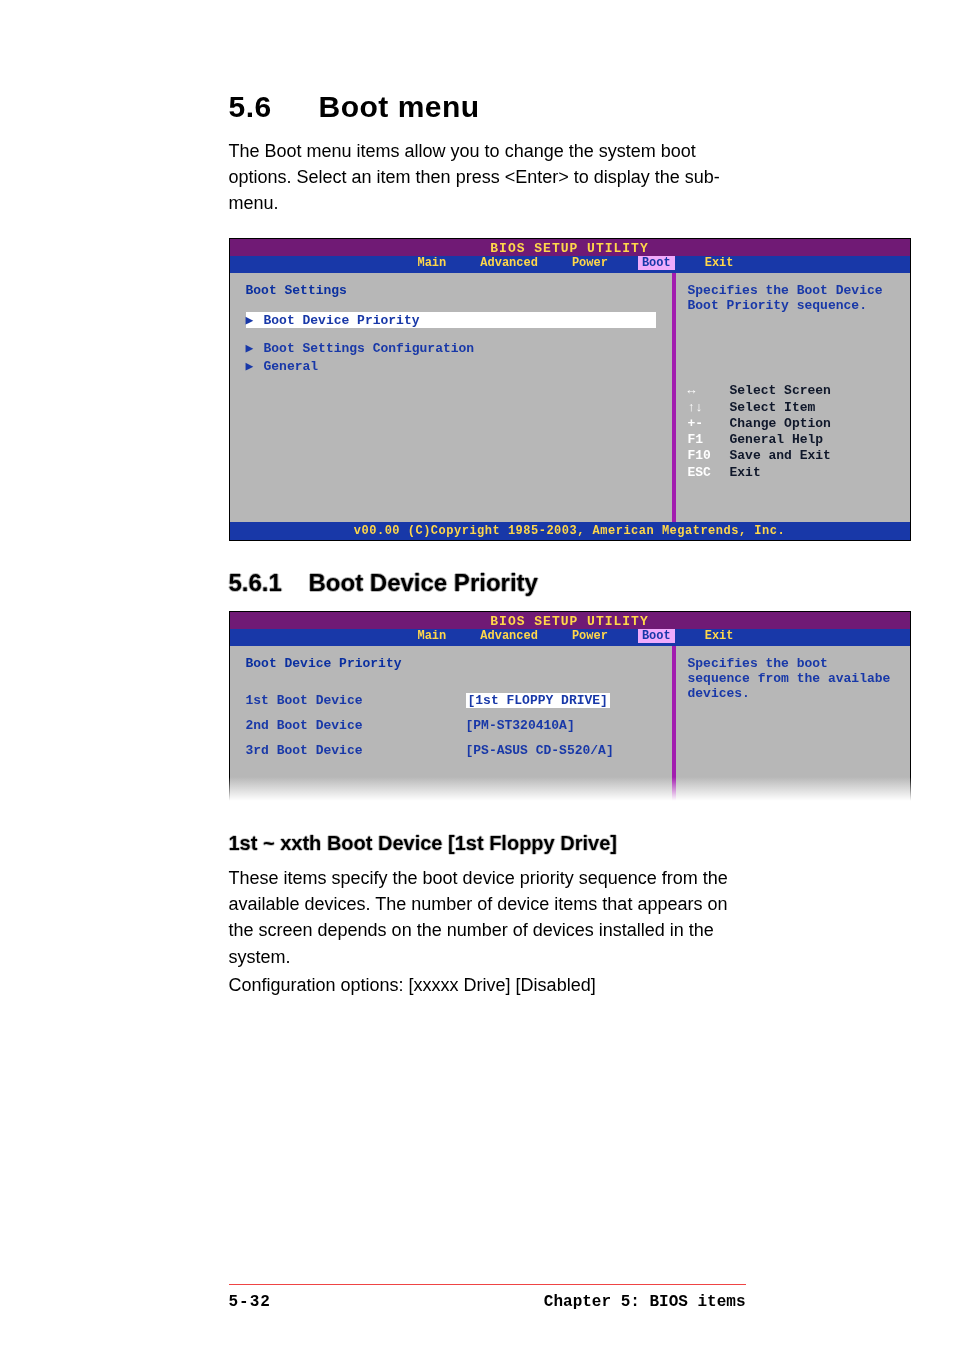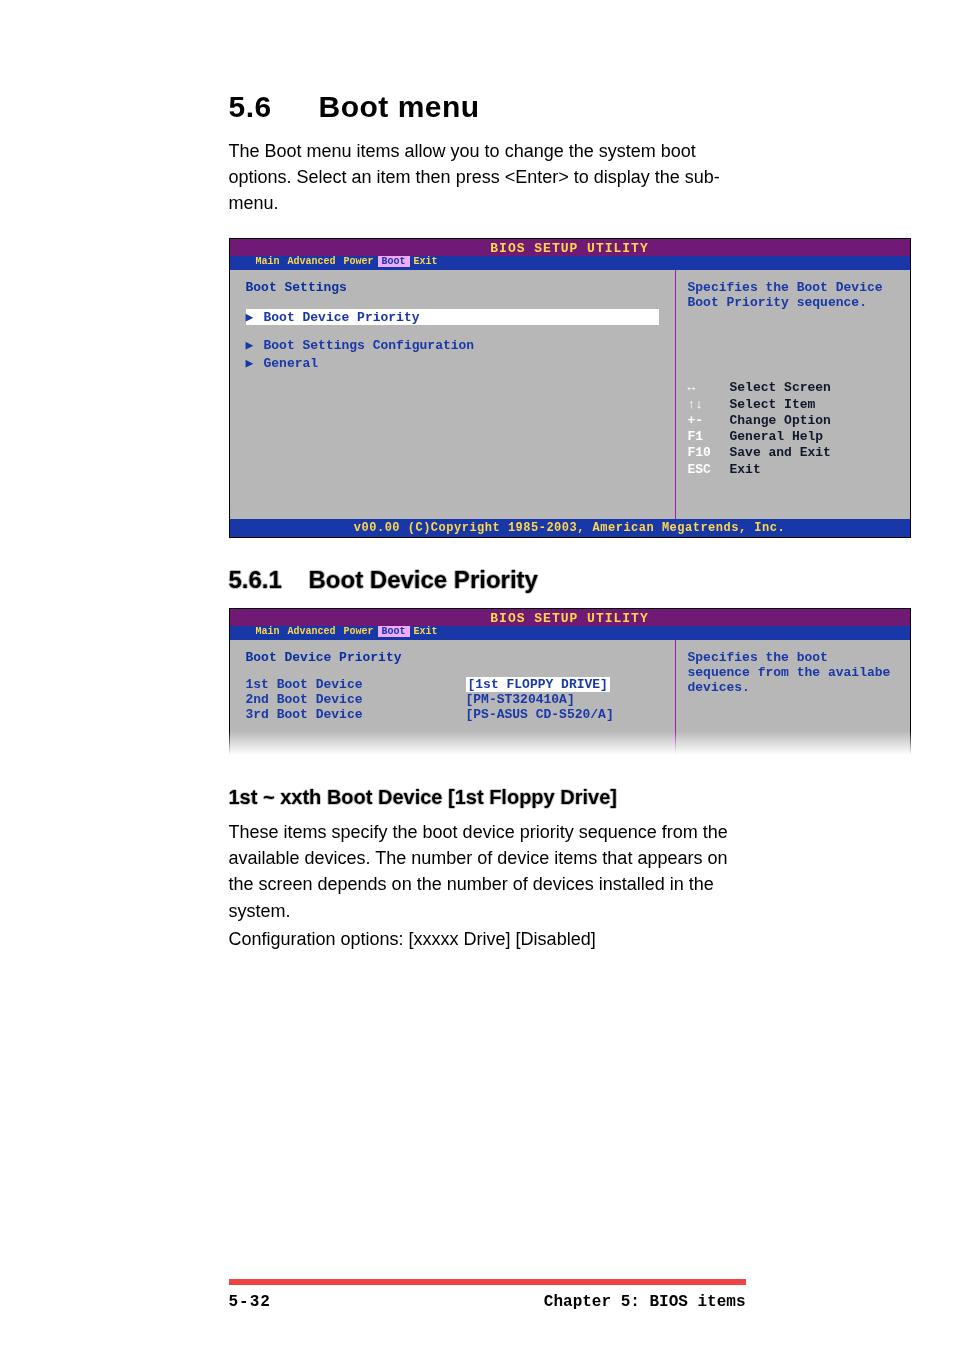--- a/index.html
+++ b/index.html
@@ -63,37 +63,39 @@
     text-align: center;
     font-size: 13px;
     padding: 2px 0 0 0;
     letter-spacing: 1px;
   }
   .bios .menubar {
     background: #1838a8;
     color: #fff;
     display: flex;
     padding: 0 10px 3px 22px;
-    font-size: 10px;
+    gap: 26px;
+    font-size: 12px;
+    justify-content: center;
   }
   .bios .menubar .tab {
     color: #ffd74a;
     padding: 0 4px;
   }
   .bios .menubar .tab.selected {
     background: #f0abfc;
     color: #1838a8;
   }
   .bios .body {
     display: flex;
   }
   .bios .main-pane {
     flex: 1 1 auto;
     padding: 10px 16px 16px 16px;
-    border-right: 1px solid #a21caf;
+    border-right: 4px solid #a21caf;
     color: #1838a8;
   }
   .bios .help-pane {
     width: 210px;
     padding: 10px 12px 12px 12px;
     color: #1838a8;
     display: flex;
     flex-direction: column;
     justify-content: flex-start;
   }
@@ -111,21 +113,21 @@
   .bios .menu-row .tri {
     width: 10px;
     color: #1838a8;
   }
   .bios .menu-row.selected {
     background: #fff;
     color: #1838a8;
   }
   .bios .kv-row {
     display: flex;
-    margin: 0 0;
+    margin: 10px 0;
   }
   .bios .kv-row .k { width: 220px; }
   .bios .kv-row .v { }
   .bios .help-keys {
     margin-top: 70px;
     color: #fff;
     line-height: 1.25;
   }
   .bios .help-keys .krow { display:flex; }
   .bios .help-keys .key { width: 42px; color:#fff; }
@@ -149,21 +151,21 @@
     left: -1px; right: -1px; bottom: -1px;
     height: 28px;
     background: linear-gradient(to bottom, rgba(255,255,255,0), #fff 85%);
   }
 
   .page-footer {
     position: absolute;
     left: 130px;
     right: 110px;
     bottom: 40px;
-    border-top: 6px solid #ef4444;
+    border-top: 1px solid #ef4444;
     padding-top: 8px;
     display: flex;
     justify-content: space-between;
   }
   .page-footer .pn {
     font-family: "Courier New", monospace;
     font-weight: bold;
     font-size: 16px;
     letter-spacing: 1px;
   }

